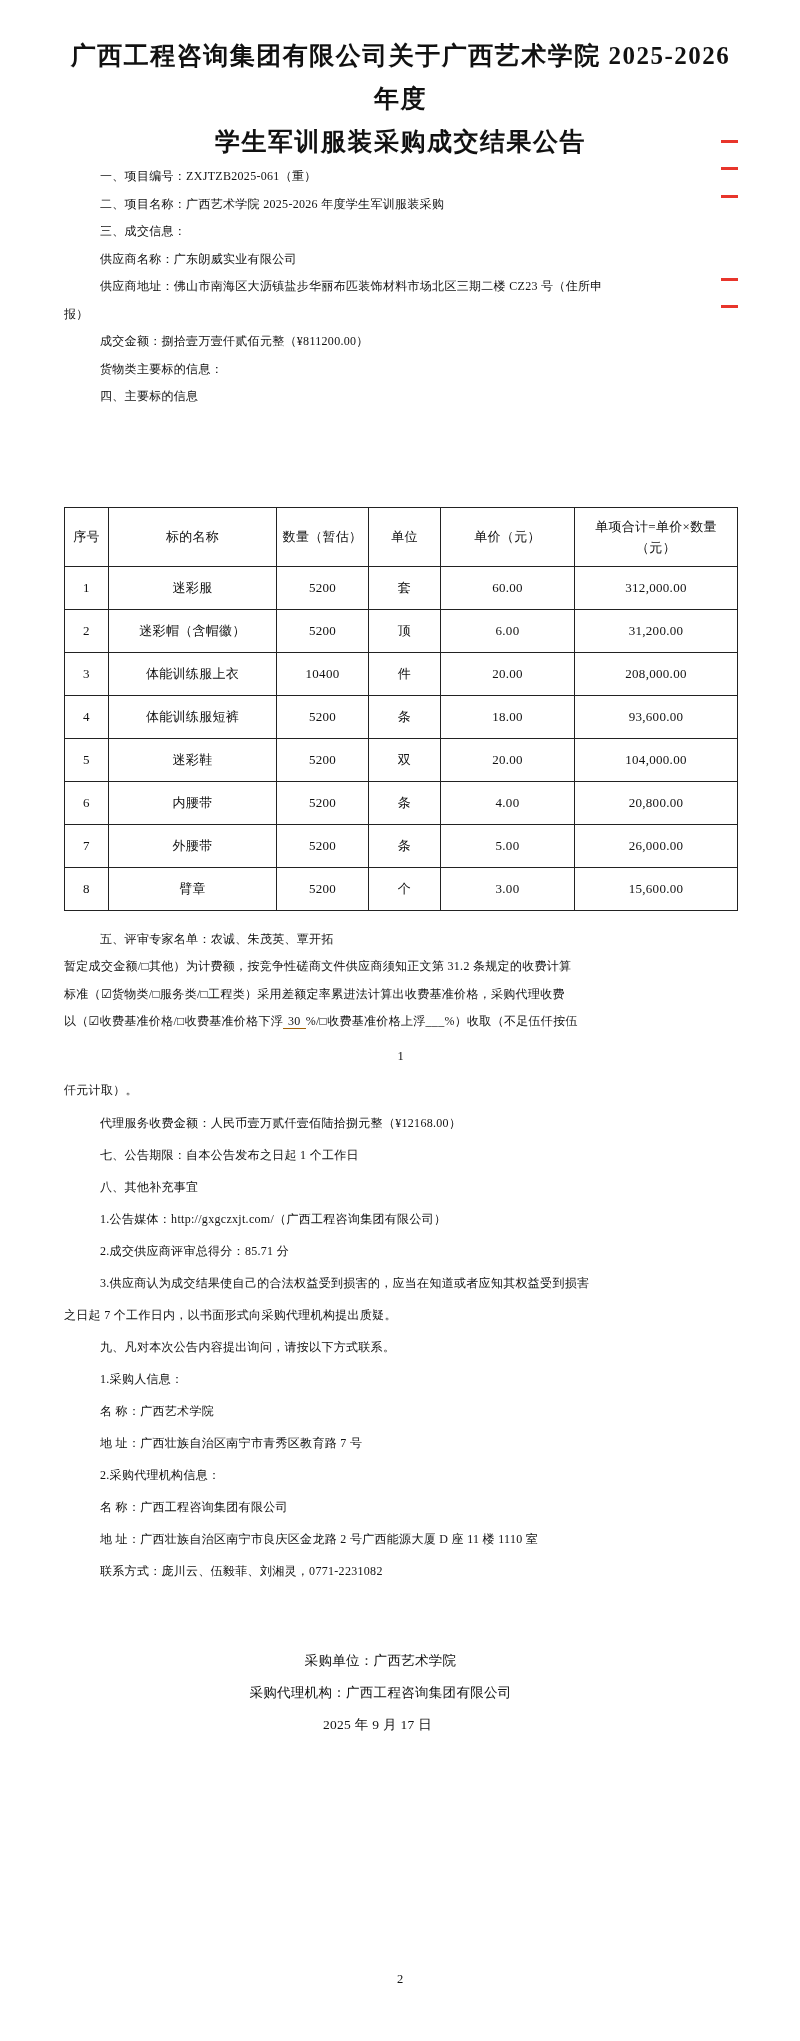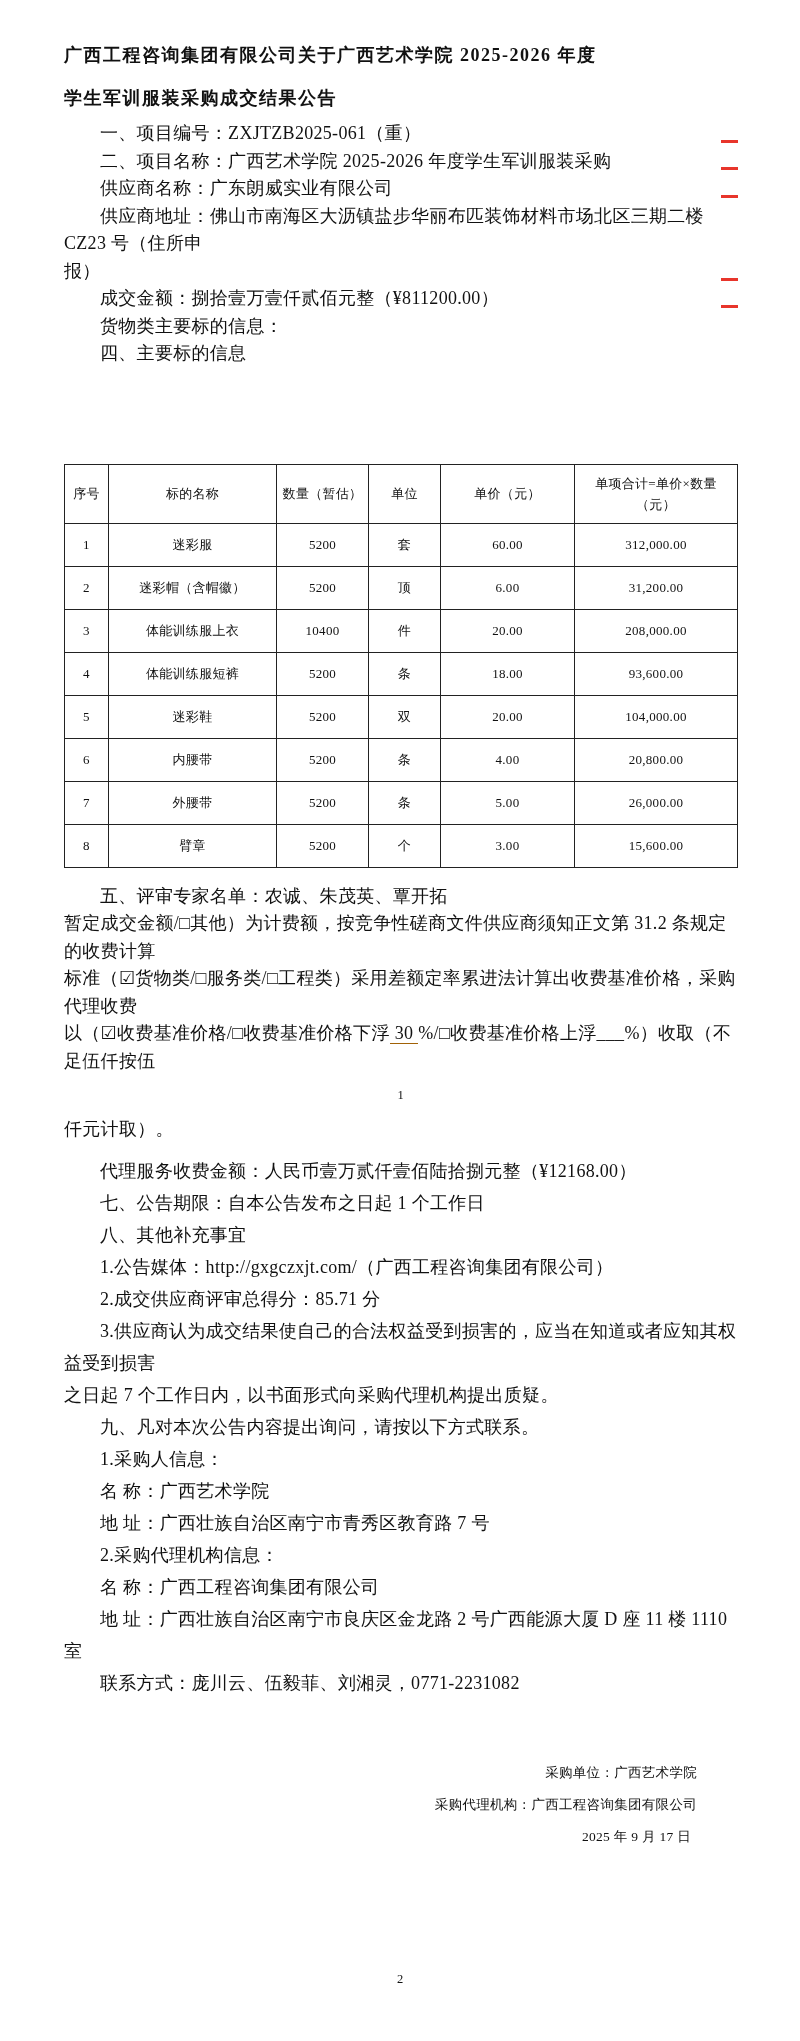--- a/index.html
+++ b/index.html
@@ -2,50 +2,51 @@
 <html><head>
 <meta charset="utf-8">
 <style>
   html,body{margin:0;padding:0;background:#fff;}
   .page{
     position:relative;width:800px;height:2041px;margin:0 auto;background:#ffffff;
     overflow:hidden;color:#111;
     font-family:"Liberation Serif","DejaVu Serif",serif;
   }
   .content{padding:34px 63px 0 64px;}
-  .title{font-size:18px;font-weight:700;line-height:43px;letter-spacing:1.5px;}
-  .p{font-size:18px;line-height:27.5px;letter-spacing:0.3px;}
+  .title{font-size:25px;font-weight:700;line-height:43px;text-align:center;letter-spacing:1.5px;}
+  .p{font-size:12px;line-height:27.5px;letter-spacing:0.3px;}
   .indent{text-indent:36px;}
   .tbl{width:673px;border-collapse:collapse;margin-top:96px;table-layout:fixed;}
   .tbl th,.tbl td{border:1px solid #222;font-weight:400;text-align:center;padding:0 2px;font-size:13px;letter-spacing:0.3px;overflow:hidden;}
   .tbl th{height:58px;line-height:21px;}
   .tbl td{height:42px;}
   .sec{margin-top:15px;}
   .midnum{height:41px;line-height:41px;text-align:center;font-size:12.5px;}
-  .loose{margin-top:11px;}
+  .loose{margin-top:3px;}
   .loose .p{line-height:32px;}
-  .sign{margin-top:58px;text-align:right;font-size:13.5px;line-height:32px;padding-right:40px;letter-spacing:0.3px;}
+  .sign{margin-top:58px;text-align:center;font-size:13.5px;line-height:32px;padding-right:40px;letter-spacing:0.3px;}
   .sign .date{padding-right:6px;}
   .pagefoot{position:absolute;left:0;right:0;top:1972px;text-align:center;font-size:12.5px;}
   .rev-mark{position:absolute;left:721px;width:17px;height:2.5px;}
   .u30{border-bottom:1px solid #a16207;padding:0 5px;}
 </style>
 </head>
 <body>
 
 <div class="page">
   <div class="content">
 
     <div class="title">
       <div>广西工程咨询集团有限公司关于广西艺术学院 2025-2026 年度</div>
       <div>学生军训服装采购成交结果公告</div>
     </div>
 
     <div class="p indent">一、项目编号：ZXJTZB2025-061（重）</div>
     <div class="p indent">二、项目名称：广西艺术学院 2025-2026 年度学生军训服装采购</div>
+    <div class="p indent">三、成交信息：</div>
     <div class="p indent">供应商名称：广东朗威实业有限公司</div>
     <div class="p indent">供应商地址：佛山市南海区大沥镇盐步华丽布匹装饰材料市场北区三期二楼 CZ23 号（住所申</div>
     <div class="p">报）</div>
     <div class="p indent">成交金额：捌拾壹万壹仟贰佰元整（¥811200.00）</div>
     <div class="p indent">货物类主要标的信息：</div>
     <div class="p indent">四、主要标的信息</div>
 
     <table class="tbl">
       <colgroup>
         <col style="width:44px">

